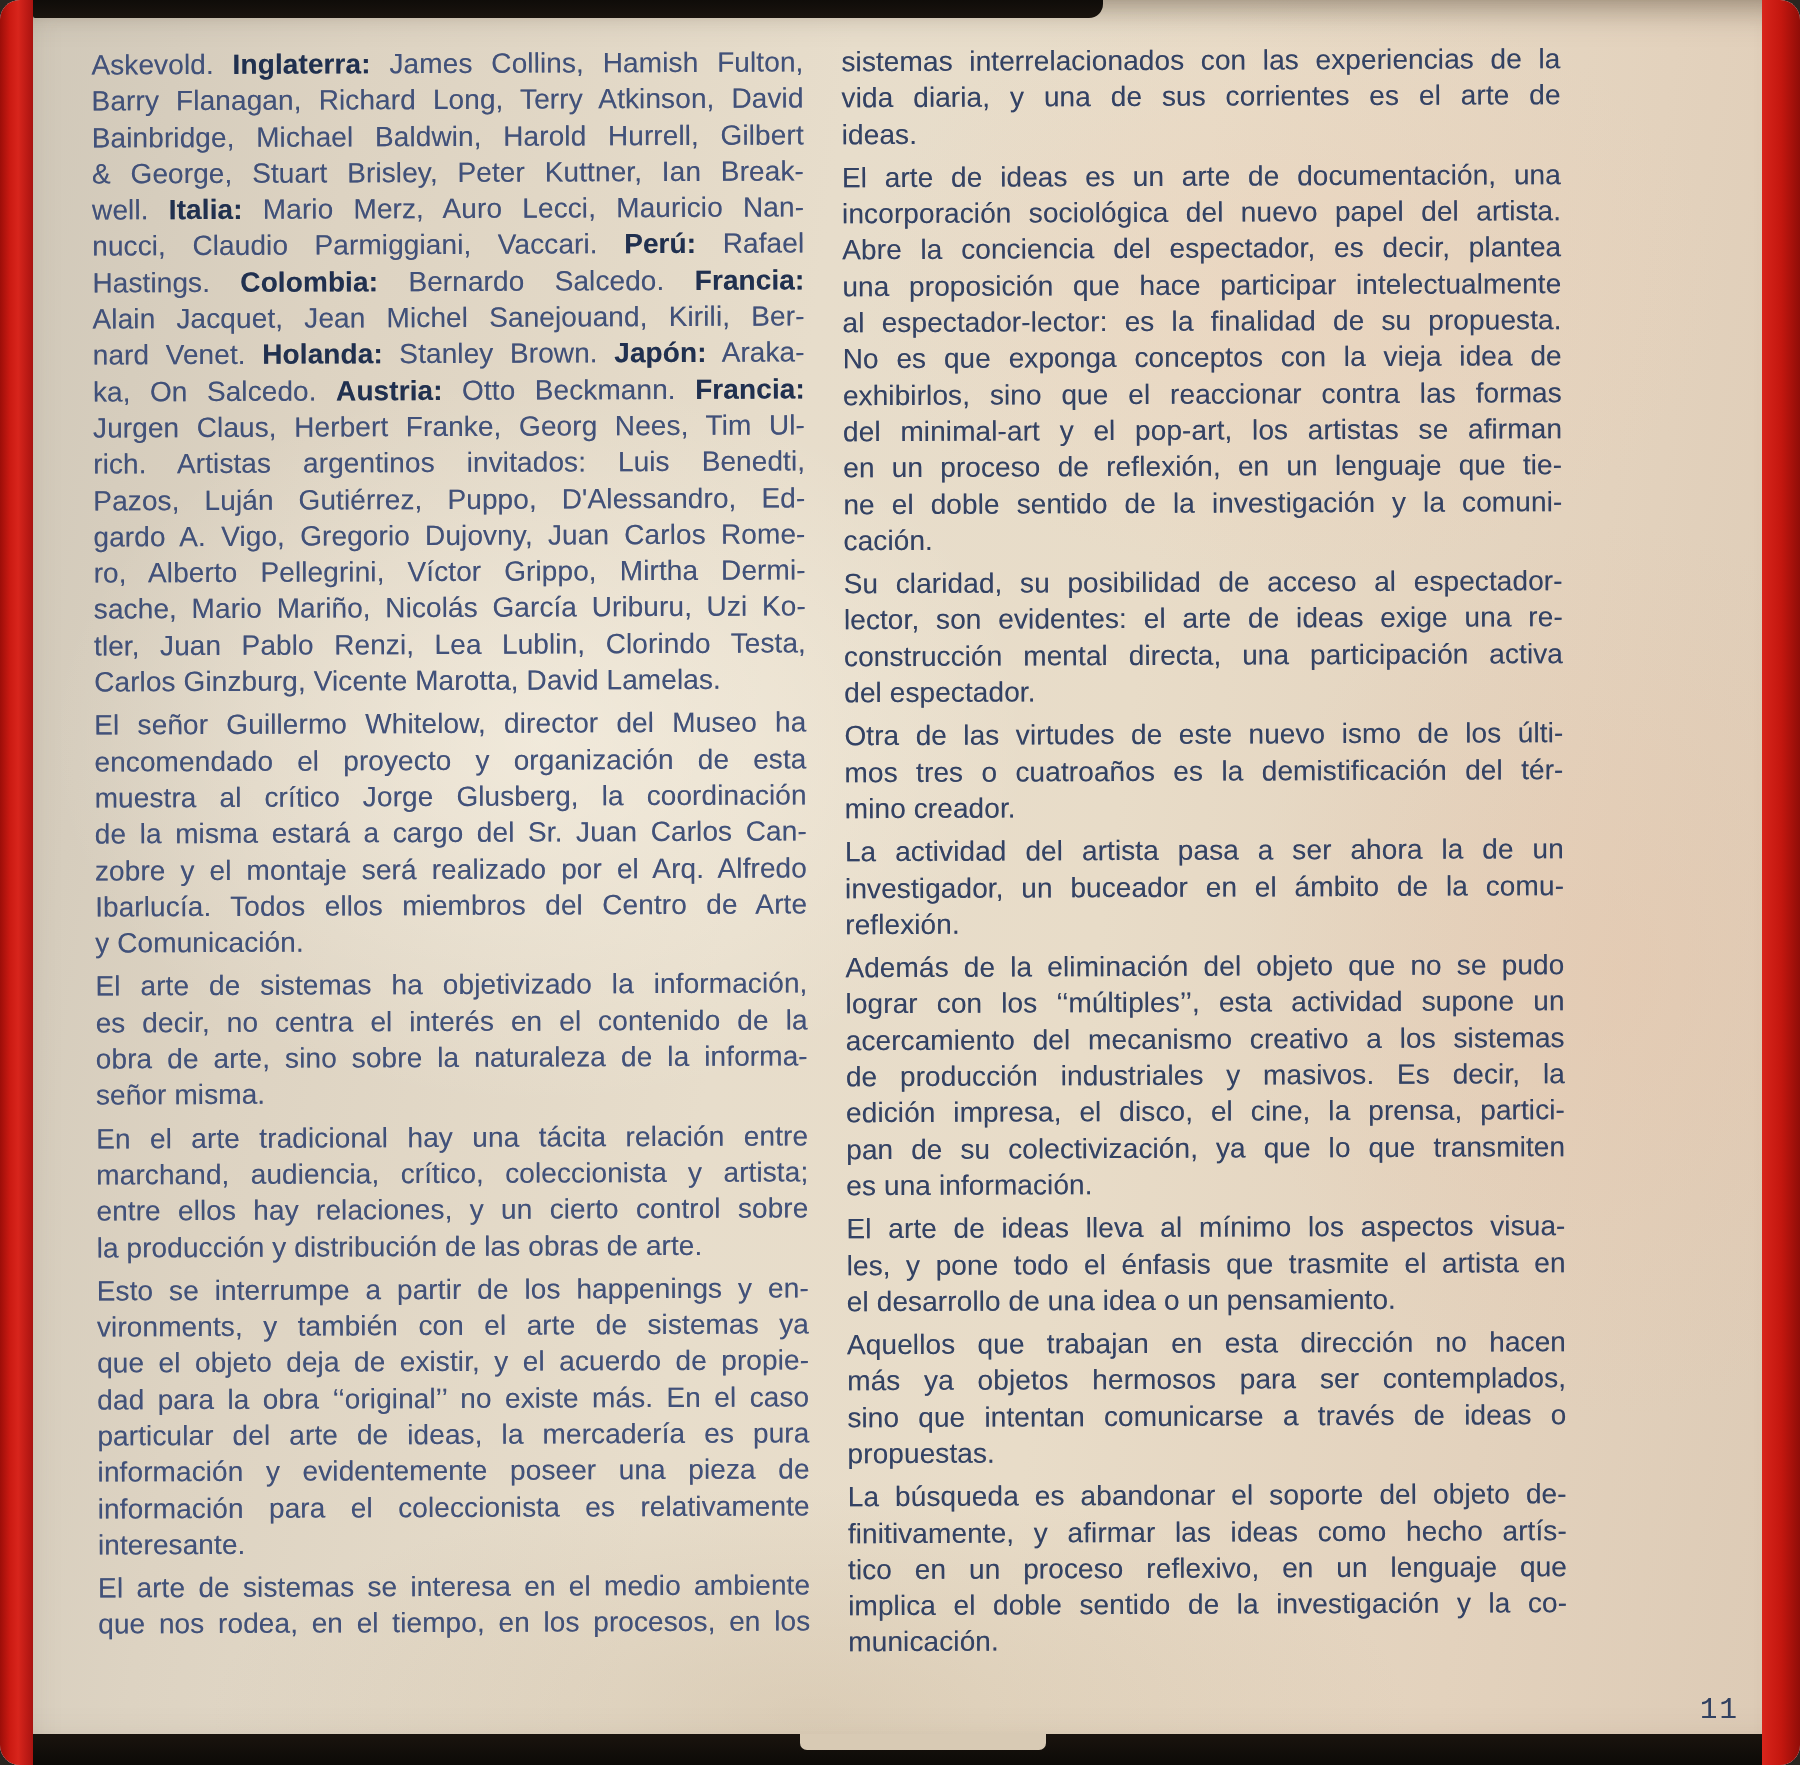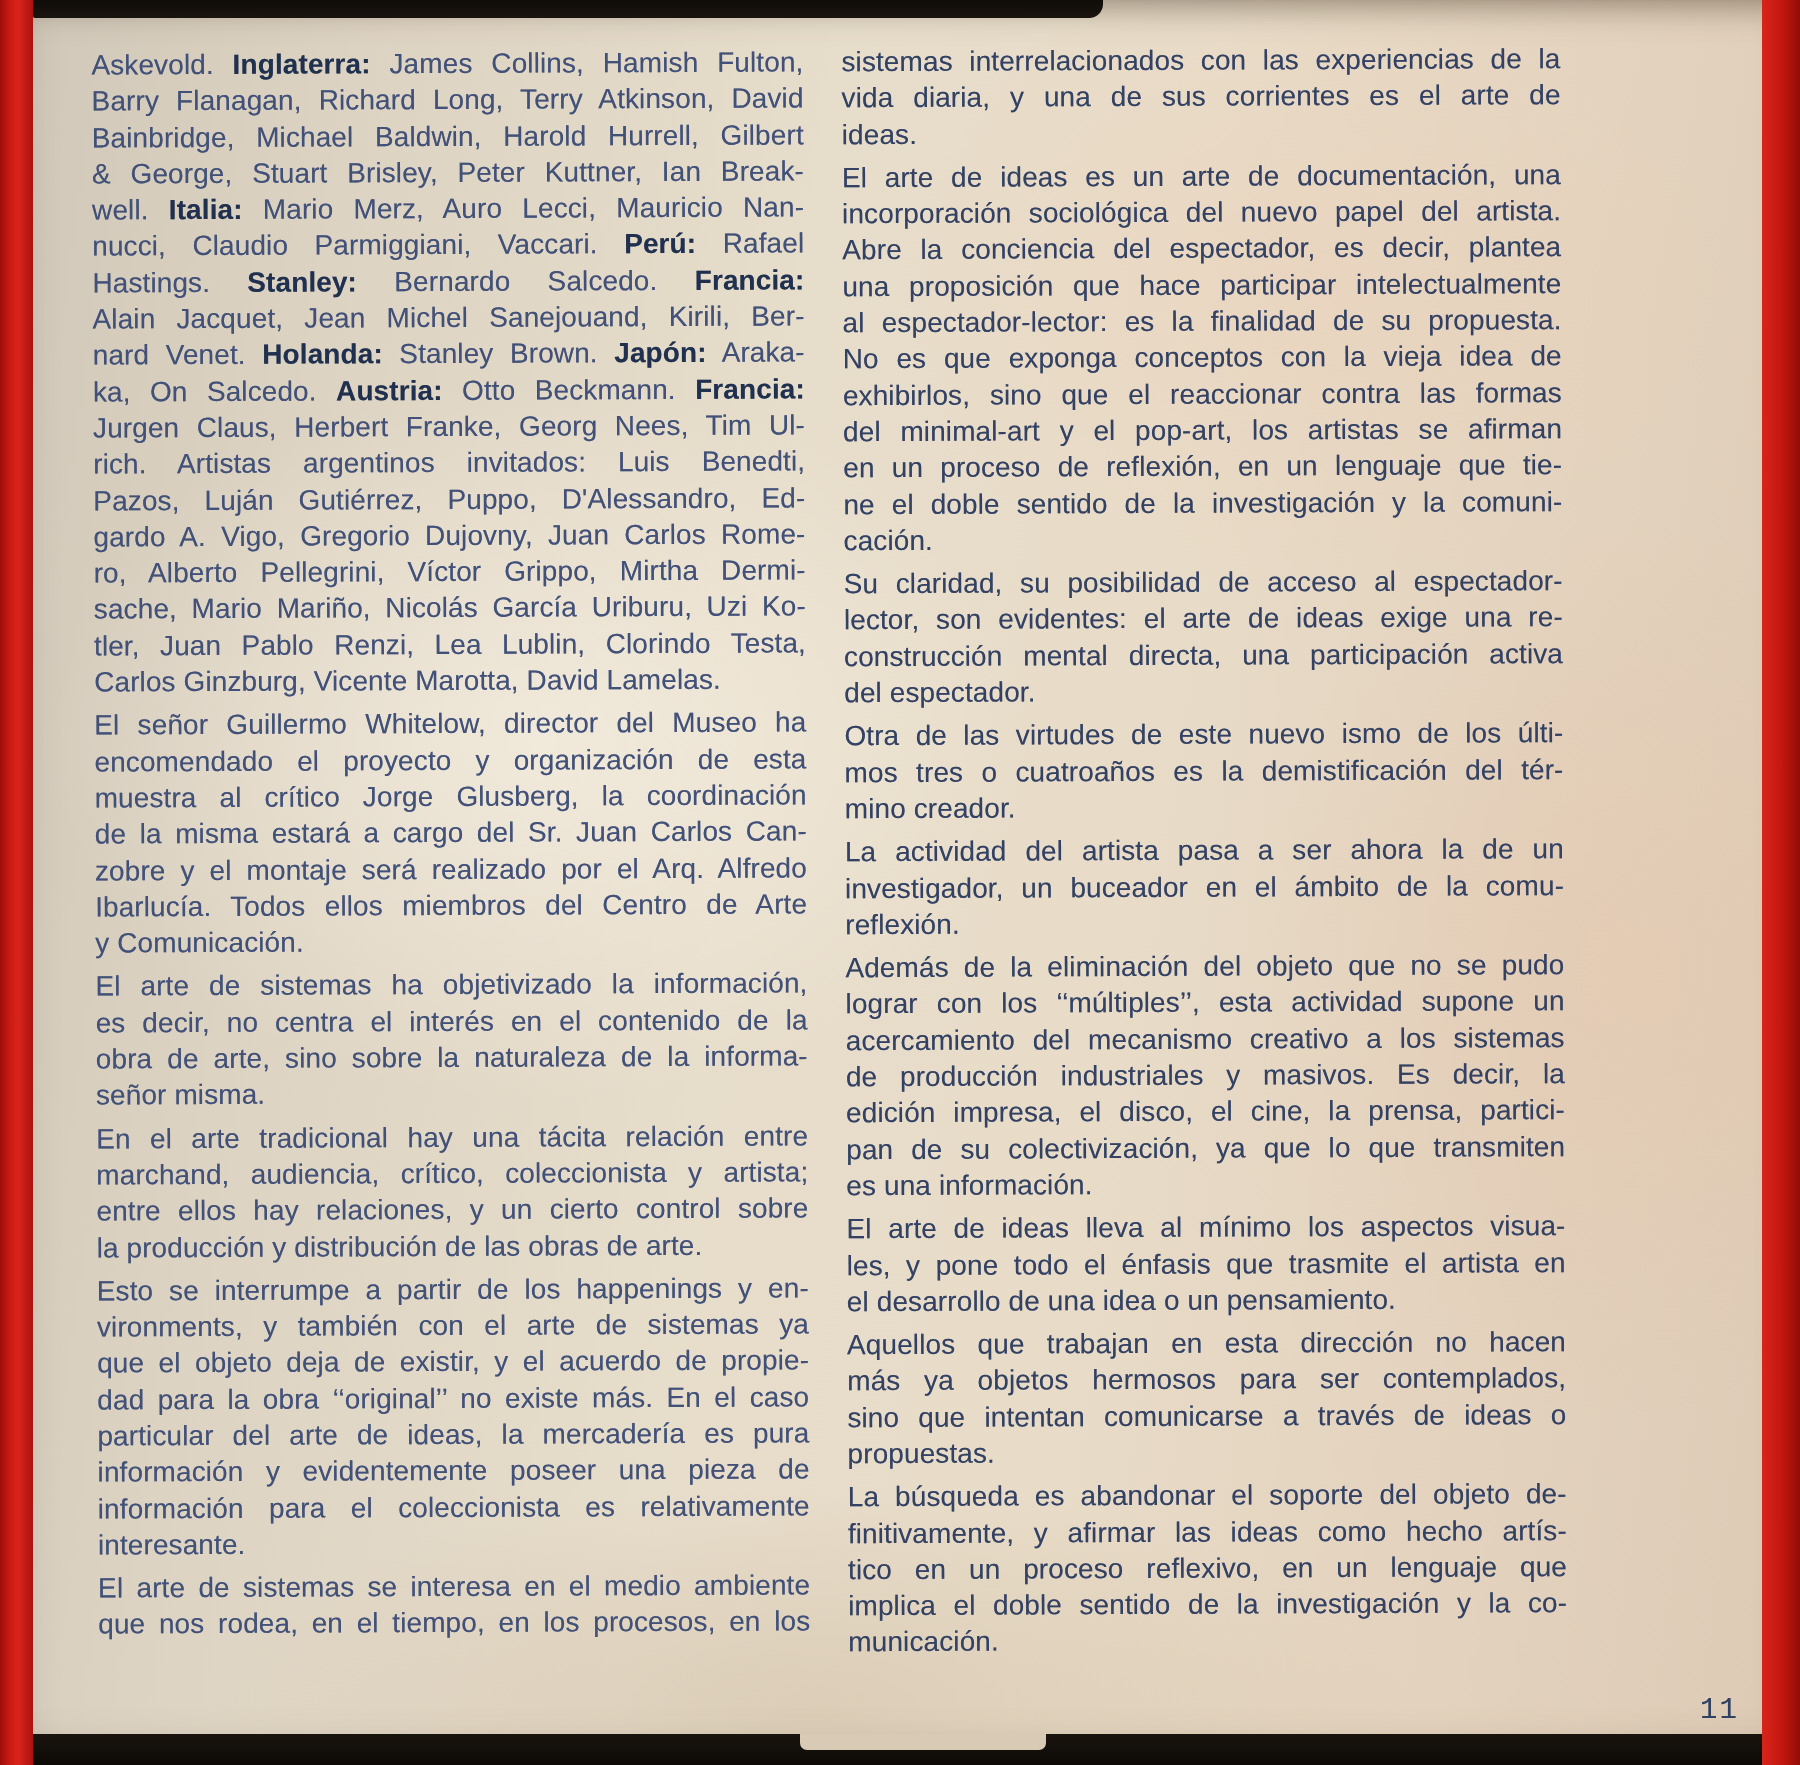--- a/index.html
+++ b/index.html
@@ -1,17 +1,17 @@
 <!DOCTYPE html>
 <html style="--red: #d8251c; --bar: #1a140e; --ink: #334264; --ink-left: #41517a; --ink-bold: #20304f; --pagenum: #314161;"><head>
 <meta charset="utf-8">
 <style>
   html,body{margin:0;padding:0;background:#2a2520;}
   .page{position:relative;width:1800px;height:1765px;overflow:hidden;
-        background:#c4b5fd;font-family:"Liberation Sans",sans-serif;}
+        background:#c4b5fd;font-family:"Liberation Sans",sans-serif;border-radius:20px;}
   .paper{position:absolute;inset:0;
     background:
       radial-gradient(ellipse 700px 520px at 30% 42%, rgba(255,250,238,0.50), rgba(255,250,238,0) 70%),
       radial-gradient(ellipse 620px 430px at 72% 16%, rgba(238,205,180,0.35), rgba(238,205,180,0) 70%),
       radial-gradient(ellipse 520px 620px at 90% 55%, rgba(230,195,168,0.40), rgba(230,195,168,0) 72%),
       radial-gradient(ellipse 800px 300px at 45% 97%, rgba(196,176,148,0.35), rgba(196,176,148,0) 75%),
       linear-gradient(98deg,#cfc7b8 0%,#ddd3c2 18%,#e7ddcb 42%,#e8dcc8 60%,#e3d2bd 82%,#dccab5 100%);
     box-shadow: inset 30px 0 40px -18px rgba(95,82,66,0.50),
                 inset -24px 0 36px -18px rgba(110,88,70,0.45),
                 inset 0 24px 34px -18px rgba(105,92,74,0.50),
@@ -48,21 +48,21 @@
   <div class="paper">
     <div class="content">
       <div class="column col-left" id="col-left">
           <div class="para">
             <div class="line"><span>Askevold. </span><b>Inglaterra:</b><span> James Collins, Hamish Fulton,</span></div>
             <div class="line"><span>Barry Flanagan, Richard Long, Terry Atkinson, David</span></div>
             <div class="line"><span>Bainbridge, Michael Baldwin, Harold Hurrell, Gilbert</span></div>
             <div class="line"><span>&amp; George, Stuart Brisley, Peter Kuttner, Ian Break-</span></div>
             <div class="line"><span>well. </span><b>Italia:</b><span> Mario Merz, Auro Lecci, Mauricio Nan-</span></div>
             <div class="line"><span>nucci, Claudio Parmiggiani, Vaccari. </span><b>Perú:</b><span> Rafael</span></div>
-            <div class="line"><span>Hastings. </span><b>Stanley:</b><span> Bernardo Salcedo. </span><b>Francia:</b></div>
+            <div class="line"><span>Hastings. </span><b>Colombia:</b><span> Bernardo Salcedo. </span><b>Francia:</b></div>
             <div class="line"><span>Alain Jacquet, Jean Michel Sanejouand, Kirili, Ber-</span></div>
             <div class="line"><span>nard Venet. </span><b>Holanda:</b><span> Stanley Brown. </span><b>Japón:</b><span> Araka-</span></div>
             <div class="line"><span>ka, On Salcedo. </span><b>Austria:</b><span> Otto Beckmann. </span><b>Francia:</b></div>
             <div class="line"><span>Jurgen Claus, Herbert Franke, Georg Nees, Tim Ul-</span></div>
             <div class="line"><span>rich. Artistas argentinos invitados: Luis Benedti,</span></div>
             <div class="line"><span>Pazos, Luján Gutiérrez, Puppo, D'Alessandro, Ed-</span></div>
             <div class="line"><span>gardo A. Vigo, Gregorio Dujovny, Juan Carlos Rome-</span></div>
             <div class="line"><span>ro, Alberto Pellegrini, Víctor Grippo, Mirtha Dermi-</span></div>
             <div class="line"><span>sache, Mario Mariño, Nicolás García Uriburu, Uzi Ko-</span></div>
             <div class="line"><span>tler, Juan Pablo Renzi, Lea Lublin, Clorindo Testa,</span></div>

